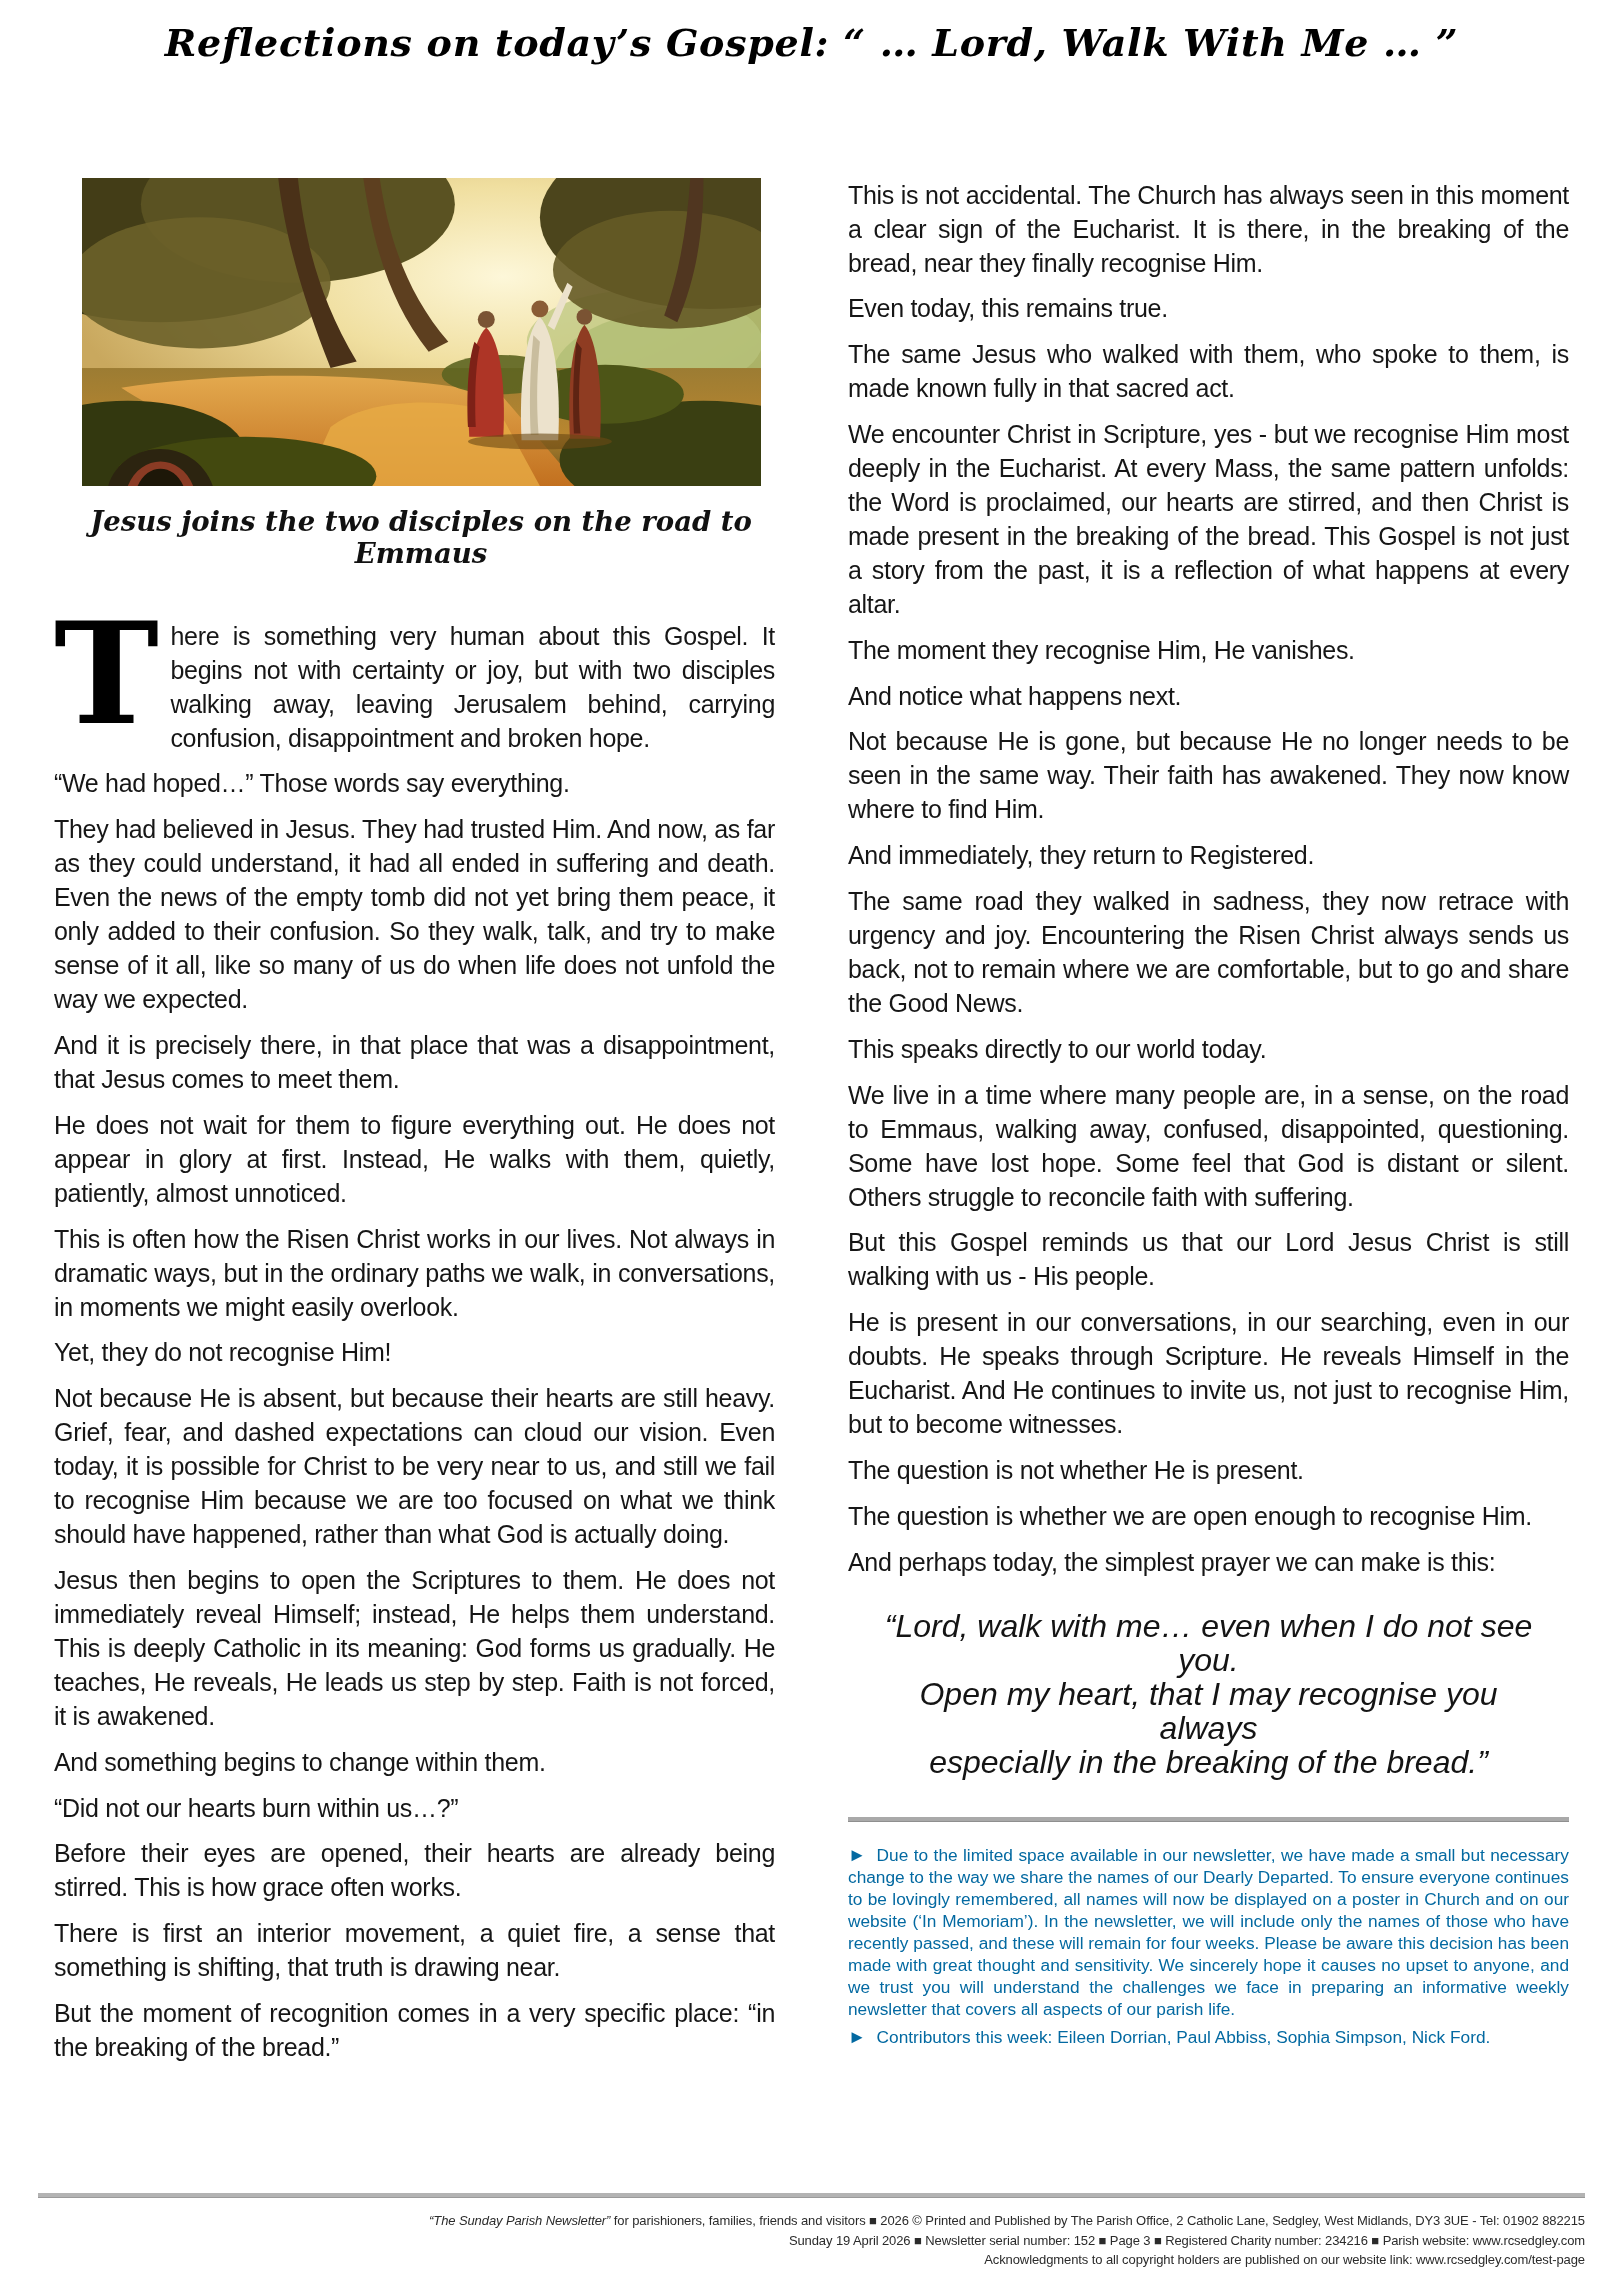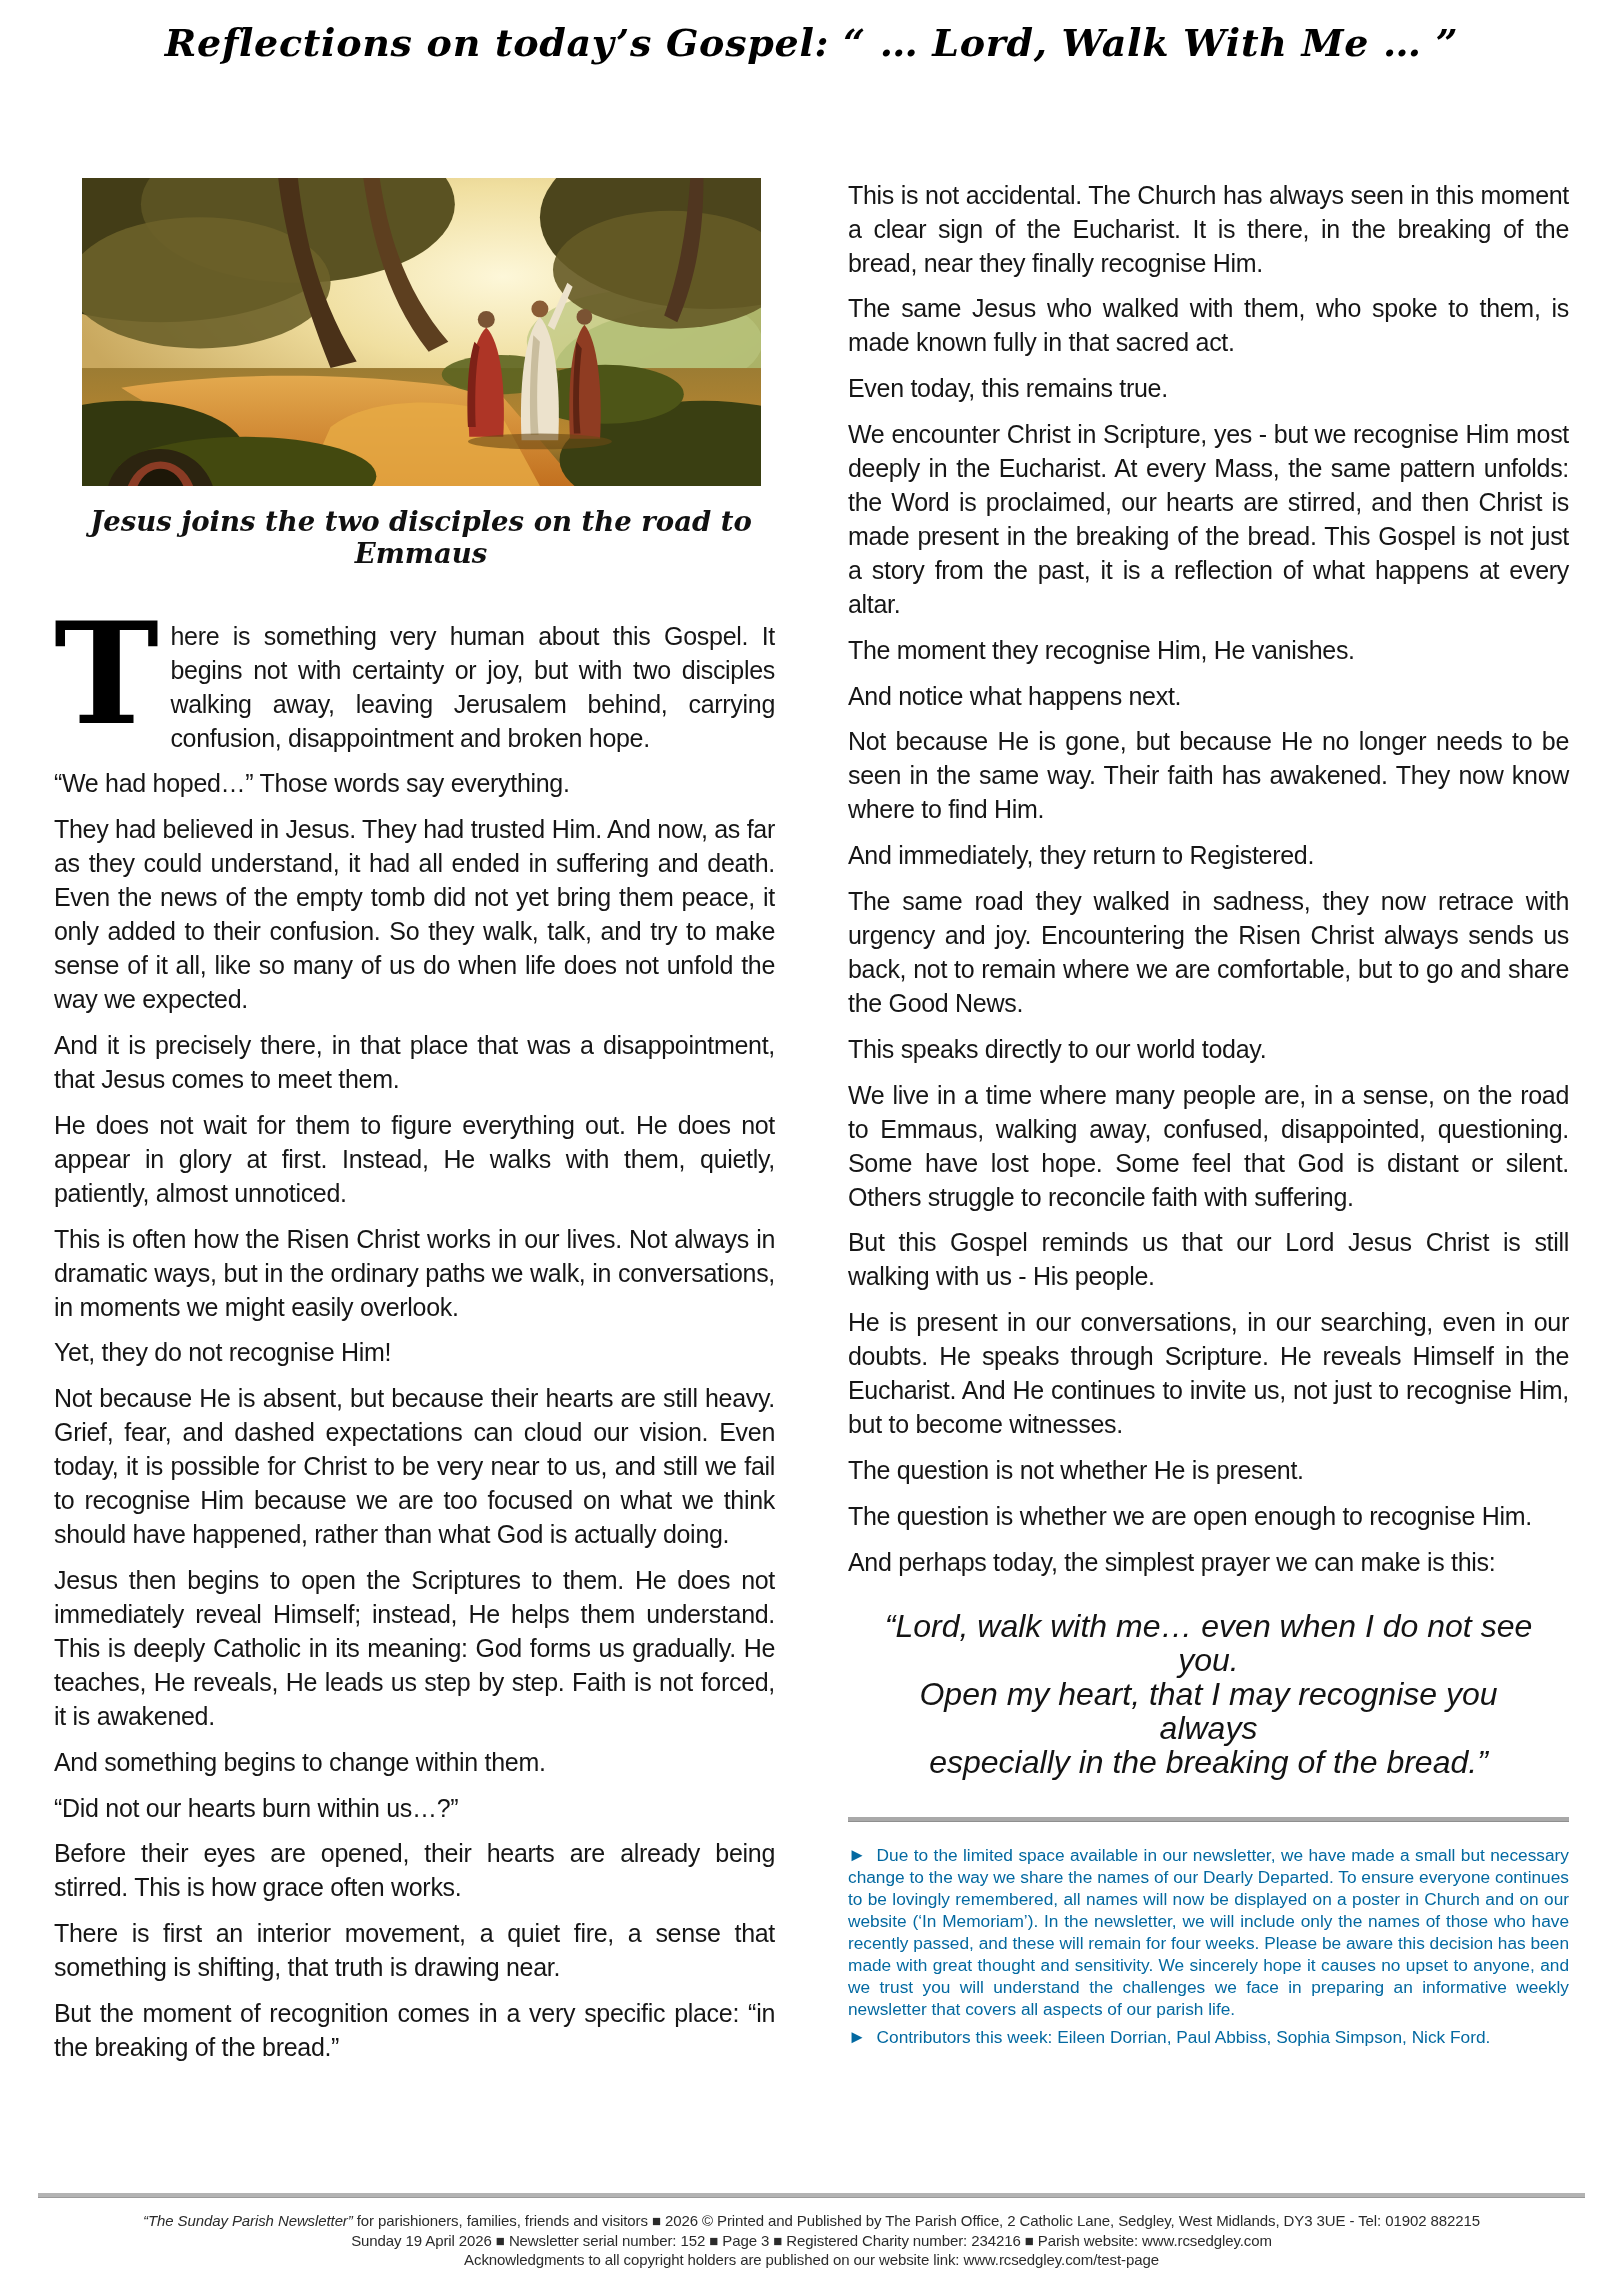--- a/index.html
+++ b/index.html
@@ -103,24 +103,25 @@
     left: 38px; right: 38px; top: 2193px;
     text-align: center;
   }
   .footer-rule {
     height: 5.2px;
     background: #b3b3b3;
     border-bottom: 0.7px solid #9a9a9a;
     margin-bottom: 13px;
   }
   .footer-line {
-    font-size: 15px;
+    font-size: 13px;
     line-height: 19.6px;
     color: #2b2b2b;
     letter-spacing: -0.1px;
+    text-align: right;
   }
   .footer-line .it { font-style: italic; }
 </style>
 </head>
 <body>
 
 <div class="page">
 
   <div class="masthead">
     <h1>Reflections on today’s Gospel:  “ … Lord,  Walk With Me … ”</h1>
@@ -212,22 +213,22 @@
       <p class="body-para">Jesus then begins to open the Scriptures to them. He does not immediately reveal Himself; instead, He helps them understand. This is deeply Catholic in its meaning: God forms us gradually. He teaches, He reveals, He leads us step by step. Faith is not forced, it is awakened.</p>
       <p class="body-para">And something begins to change within them.</p>
       <p class="body-para">“Did not our hearts burn within us…?”</p>
       <p class="body-para">Before their eyes are opened, their hearts are already being stirred. This is how grace often works.</p>
       <p class="body-para">There is first an interior movement, a quiet fire, a sense that something is shifting, that truth is drawing near.</p>
       <p class="body-para">But the moment of recognition comes in a very specific place: “in the breaking of the bread.”</p>
     </div>
 
     <div class="col">
       <p class="body-para">This is not accidental. The Church has always seen in this moment a clear sign of the Eucharist. It is there, in the breaking of the bread, near they finally recognise Him.</p>
+      <p class="body-para">Even today, this remains true.</p>
       <p class="body-para">The same Jesus who walked with them, who spoke to them, is made known fully in that sacred act.</p>
-      <p class="body-para">Even today, this remains true.</p>
       <p class="body-para">We encounter Christ in Scripture, yes - but we recognise Him most deeply in the Eucharist. At every Mass, the same pattern unfolds: the Word is proclaimed, our hearts are stirred, and then Christ is made present in the breaking of the bread. This Gospel is not just a story from the past, it is a reflection of what happens at every altar.</p>
       <p class="body-para">The moment they recognise Him, He vanishes.</p>
       <p class="body-para">And notice what happens next.</p>
       <p class="body-para">Not because He is gone, but because He no longer needs to be seen in the same way. Their faith has awakened. They now know where to find Him.</p>
       <p class="body-para">And immediately, they return to Registered.</p>
       <p class="body-para">The same road they walked in sadness, they now retrace with urgency and joy. Encountering the Risen Christ always sends us back, not to remain where we are comfortable, but to go and share the Good News.</p>
       <p class="body-para">This speaks directly to our world today.</p>
       <p class="body-para">We live in a time where many people are, in a sense, on the road to Emmaus, walking away, confused, disappointed, questioning. Some have lost hope. Some feel that God is distant or silent. Others struggle to reconcile faith with suffering.</p>
       <p class="body-para">But this Gospel reminds us that our Lord Jesus Christ is still walking with us - His people.</p>
       <p class="body-para">He is present in our conversations, in our searching, even in our doubts. He speaks through Scripture. He reveals Himself in the Eucharist. And He continues to invite us, not just to recognise Him, but to become witnesses.</p>

